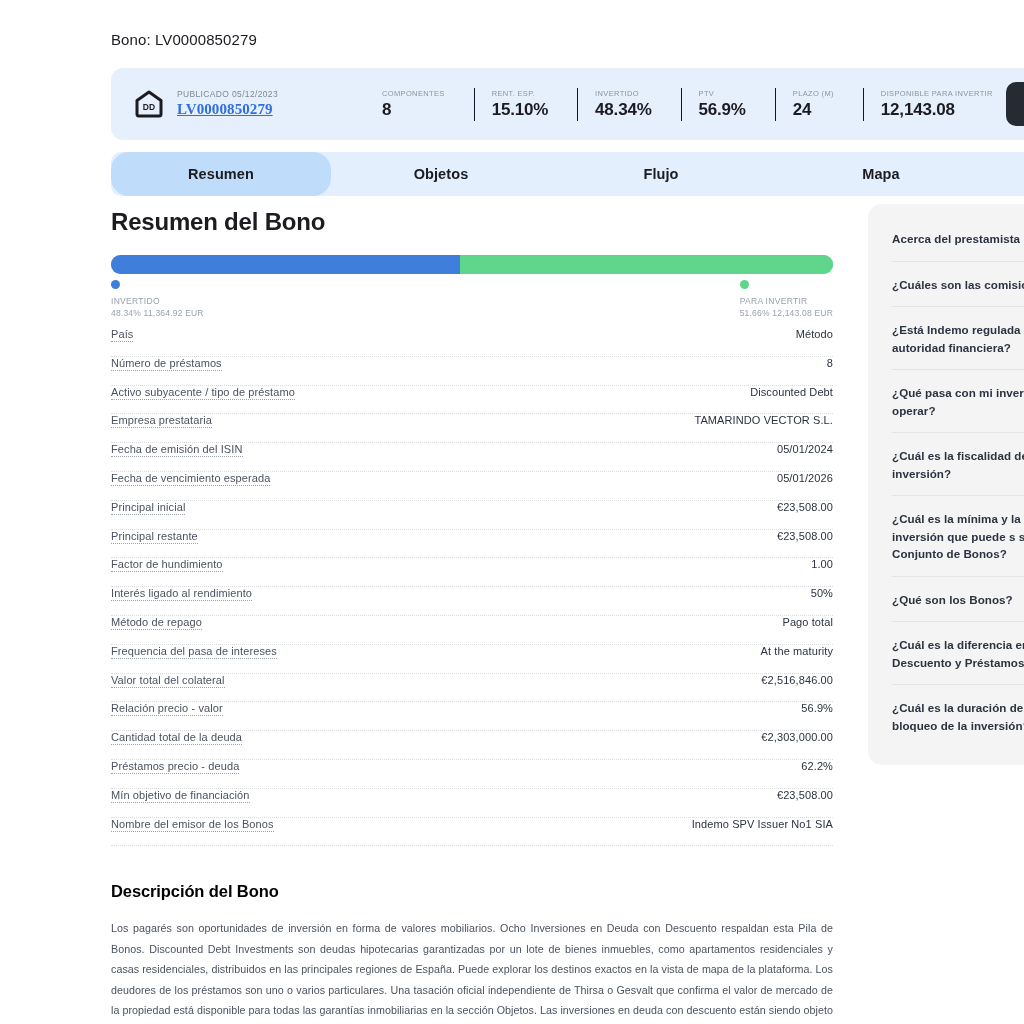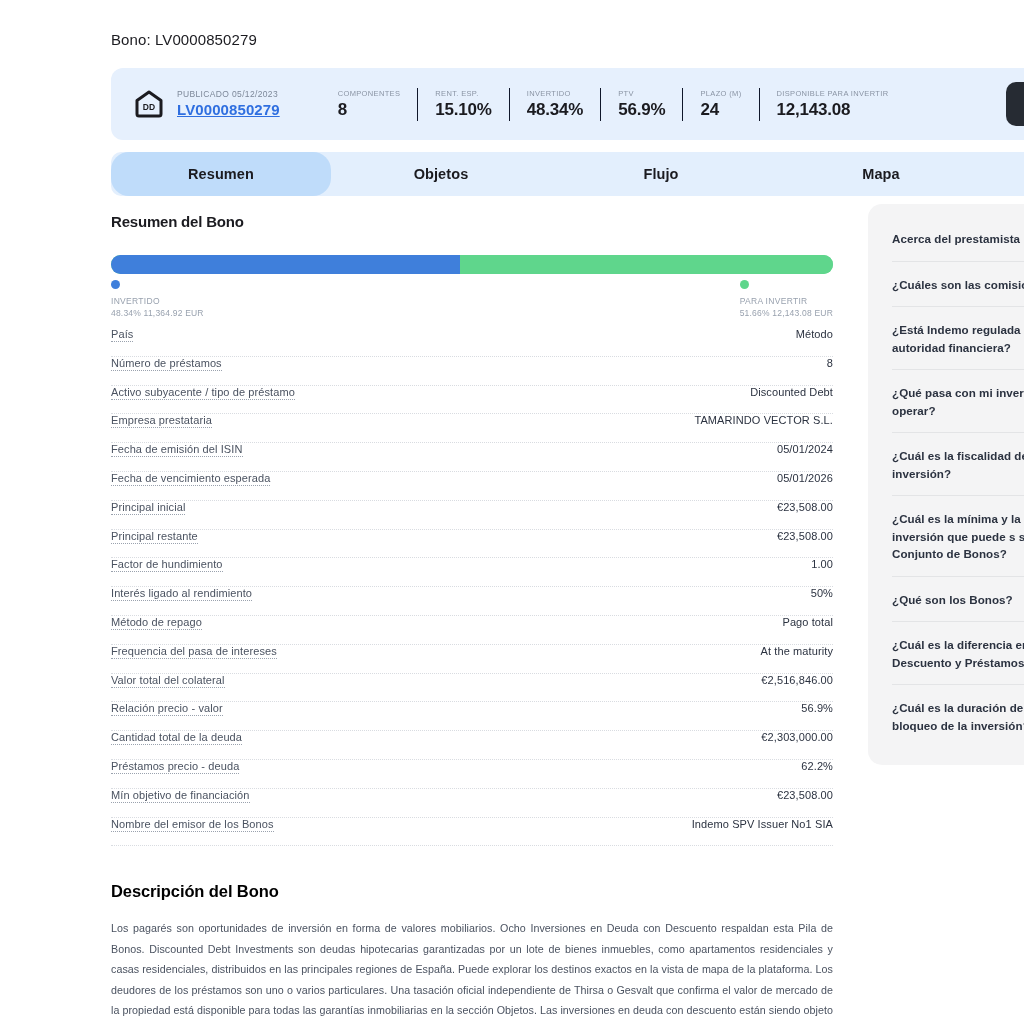--- a/index.html
+++ b/index.html
@@ -29,23 +29,24 @@
   .brand-icon { width: 30px; height: 30px; flex: none; }
   .brand-text { margin-left: 13px; }
   .brand-pub {
     font-size: 8.5px; color: #7d8899; letter-spacing: .35px;
     text-transform: uppercase; line-height: 11px;
   }
   .brand-isin {
     font-size: 15px; color: #2f6fe0; font-weight: 700;
     text-decoration: underline; letter-spacing: .1px; line-height: 19px;
     cursor: pointer;
-  }
-
-  .stats { display: flex; align-items: flex-end; margin-left: 58px; }
+    font-family: Liberation Serif, serif;
+  }
+
+  .stats { display: flex; align-items: flex-end; margin-left: 104px; gap: 12px; }
   .stat { padding: 0 0 0 17px; margin-left: 17px; border-left: 1px solid #0f172a; }
   .stat:first-child { border-left: none; padding-left: 0; margin-left: 0; }
   .stat-label {
     font-size: 7.5px; color: #8a94a4; letter-spacing: .35px;
     text-transform: uppercase; line-height: 11px; white-space: nowrap;
   }
   .stat-value {
     font-size: 17px; color: #1b1b20; font-weight: 700;
     letter-spacing: -.2px; line-height: 22px; white-space: nowrap;
   }
@@ -66,21 +67,21 @@
     width: 220px; flex: none; height: 44px;
     display: flex; align-items: center; justify-content: center;
     font-size: 14.5px; color: #1b1b20; font-weight: 700;
     letter-spacing: .1px; cursor: pointer;
   }
   .tab.active { background: #bfdcfa; border-radius: 18px; }
 
   
   .main { position: absolute; left: 111px; top: 208px; width: 722px; }
   .section-title {
-    font-size: 15px; font-weight: 700; color: #1b1b20;
+    font-size: 24px; font-weight: 700; color: #1b1b20;
     letter-spacing: -.2px; line-height: 28px;
   }
 
   
   .progress-wrap { margin-top: 19px; }
   .progress-bar {
     height: 19px; border-radius: 10px; overflow: hidden;
     display: flex; background: #5fd68c;
   }
   .progress-fill { background: #3f7fdb; height: 100%; }

